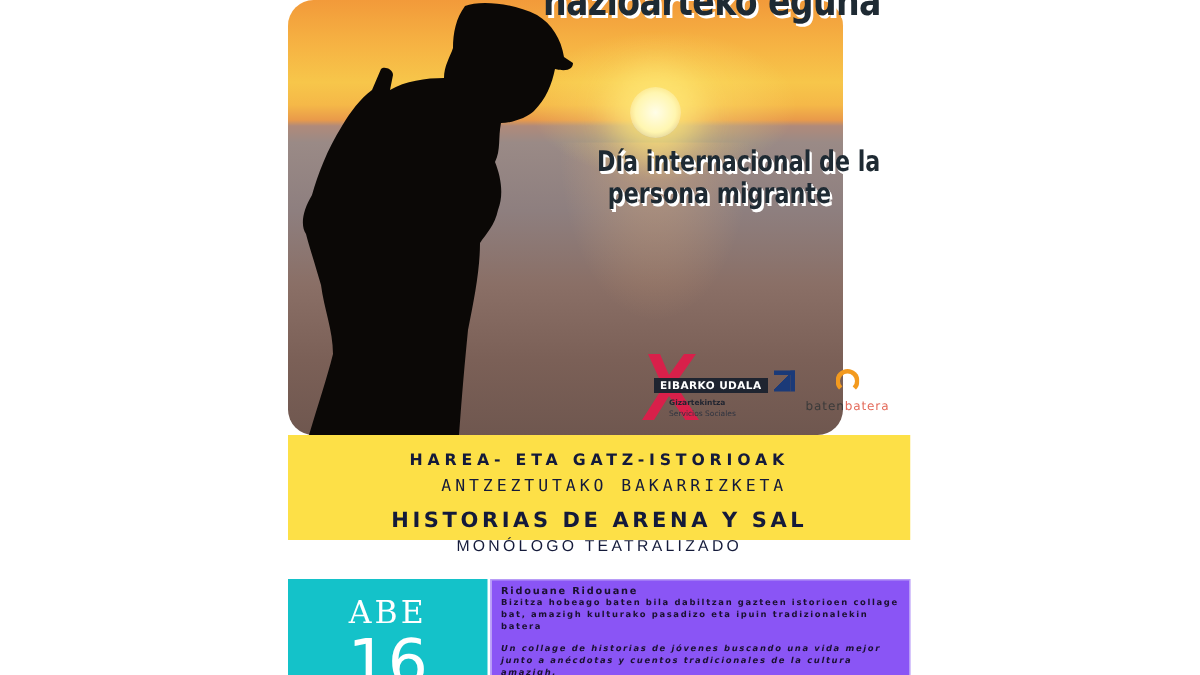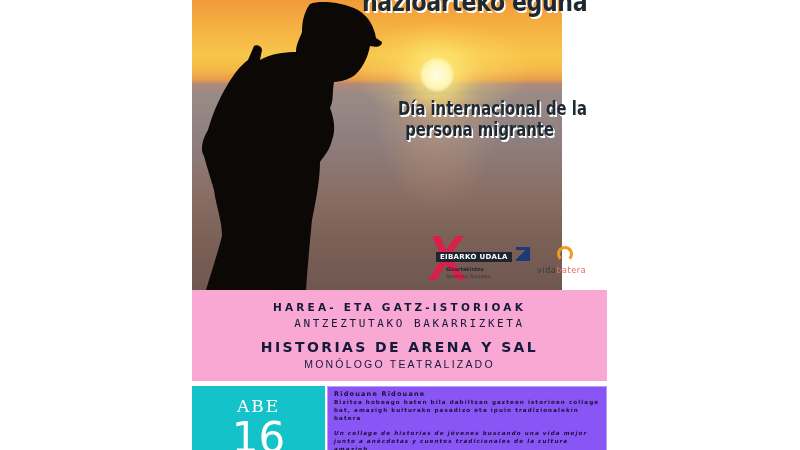--- a/index.html
+++ b/index.html
@@ -12,20 +12,21 @@
   .poster {
     position: absolute; left: 192px; top: 0; width: 415px; height: 450px;
     overflow: hidden;
   }
   .photo {
     position: absolute; left: 0; top: 0; width: 370px; height: 290px;
     background: linear-gradient(to bottom,
       #f29a3a 0px, #f6b343 30px, #f7c64a 55px, #f5b848 70px,
       #e99a4a 80px, #b08a7a 84px, #9a8a86 95px, #8e7f7f 140px,
       #8a6f66 190px, #7b6057 240px, #6f574f 290px);
+    border-radius: 17px;
   }
   .sun {
     position: absolute; left: 228px; top: 58px; width: 34px; height: 34px;
     border-radius: 50%;
     background: radial-gradient(circle, #fffde8 0%, #fff6b0 55%, rgba(255,230,110,0.0) 100%);
     box-shadow: 0 0 22px 12px rgba(255,232,120,0.75);
   }
   .glow {
     position: absolute; left: 160px; top: 20px; width: 180px; height: 100px;
     border-radius: 50%;
@@ -81,22 +82,22 @@
     border-radius: 50%; border: 3px solid #f39a1e; box-sizing: border-box;
     border-bottom-color: transparent;
   }
   .ezk-text {
     position: absolute; left: 0; top: 20px; font-size: 8px; letter-spacing: 0.6px; white-space: nowrap;
     color: #3a3a3a;
   }
   .ezk-text b { color: #e46a5a; font-weight: normal; }
 
   .band {
-    position: absolute; left: 0; top: 290px; width: 415px; height: 91px;
-    background: #f9a8d4;
+    position: absolute; left: 0; top: 290px; width: 415px; height: 70px;
+    background: #fde047;
     text-align: center; color: #141a3a;
   }
   .band .l1 {
     margin-top: 11px; font-family: "DejaVu Sans", sans-serif; font-weight: bold;
     font-size: 10.5px; letter-spacing: 3.2px;
   }
   .band .l2 {
     margin-top: 4px; font-family: "DejaVu Sans Mono", monospace;
     font-size: 11px; letter-spacing: 2.6px; padding-left: 20px;
   }
@@ -106,21 +107,21 @@
   }
   .band .l4 {
     margin-top: 3px; font-family: Liberation Sans, sans-serif;
     font-size: 10.5px; letter-spacing: 2.2px;
   }
   .date-box {
     position: absolute; left: 0; top: 386px; width: 133px; height: 70px;
     background: #14c2c9; text-align: center; color: #ffffff;
   }
   .date-month {
-    margin-top: 10px; font-family: "DejaVu Serif", serif; font-size: 17px; letter-spacing: 2px;
+    margin-top: 10px; font-family: "DejaVu Serif", serif; font-size: 21px; letter-spacing: 2px;
   }
   .date-day {
     margin-top: 0px; font-family: "DejaVu Sans", sans-serif; font-size: 42px; font-weight: normal; line-height: 44px;
   }
   .desc-box {
     position: absolute; left: 135px; top: 386px; width: 280px; height: 70px;
     background: #8a55f5; border: 1px solid #b89cf7; box-sizing: border-box;
     padding: 3px 6px; color: #1a1030;
   }
   .desc-name {
@@ -166,21 +167,21 @@
       </svg>
       <div class="logo-eibar-text">EIBARKO UDALA</div>
       <div class="logo-flag"></div>
       <div class="logo-sub1">Gizartekintza</div>
       <div class="logo-sub2">Servicios Sociales</div>
     </div>
 
     <div class="logo-ezk">
       <div class="ezk-mark"></div>
       <div class="ezk-text">
-        <span>vida</span><b>batera</b>
+        <span>baten</span><b>batera</b>
       </div>
     </div>
   </div>
 
   <div class="band">
     <div class="l1">HAREA- ETA GATZ-ISTORIOAK</div>
     <div class="l2">ANTZEZTUTAKO BAKARRIZKETA</div>
     <div class="l3">HISTORIAS DE ARENA Y SAL</div>
     <div class="l4">MONÓLOGO TEATRALIZADO</div>
   </div>

